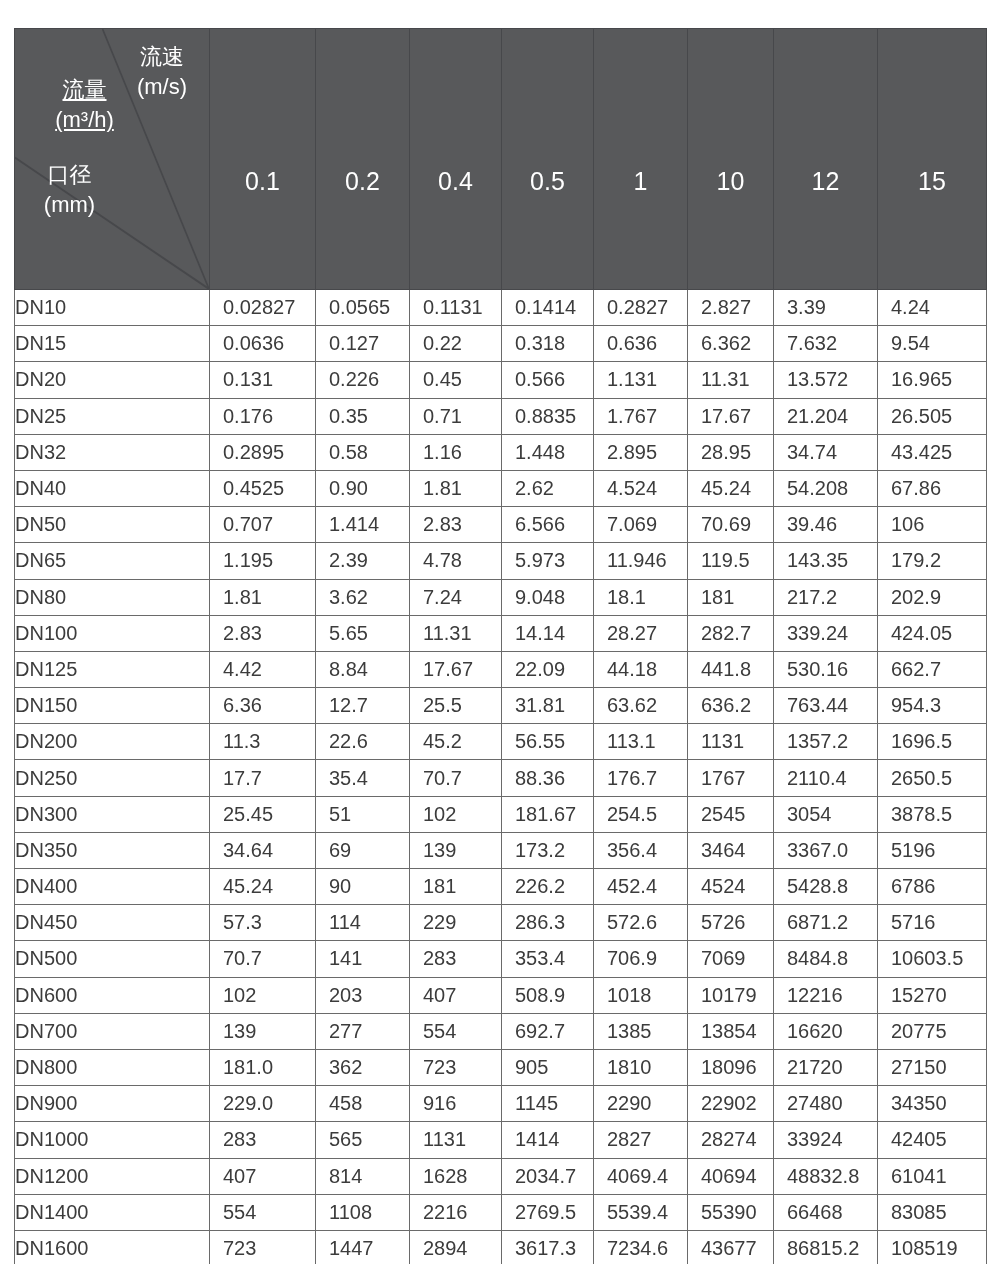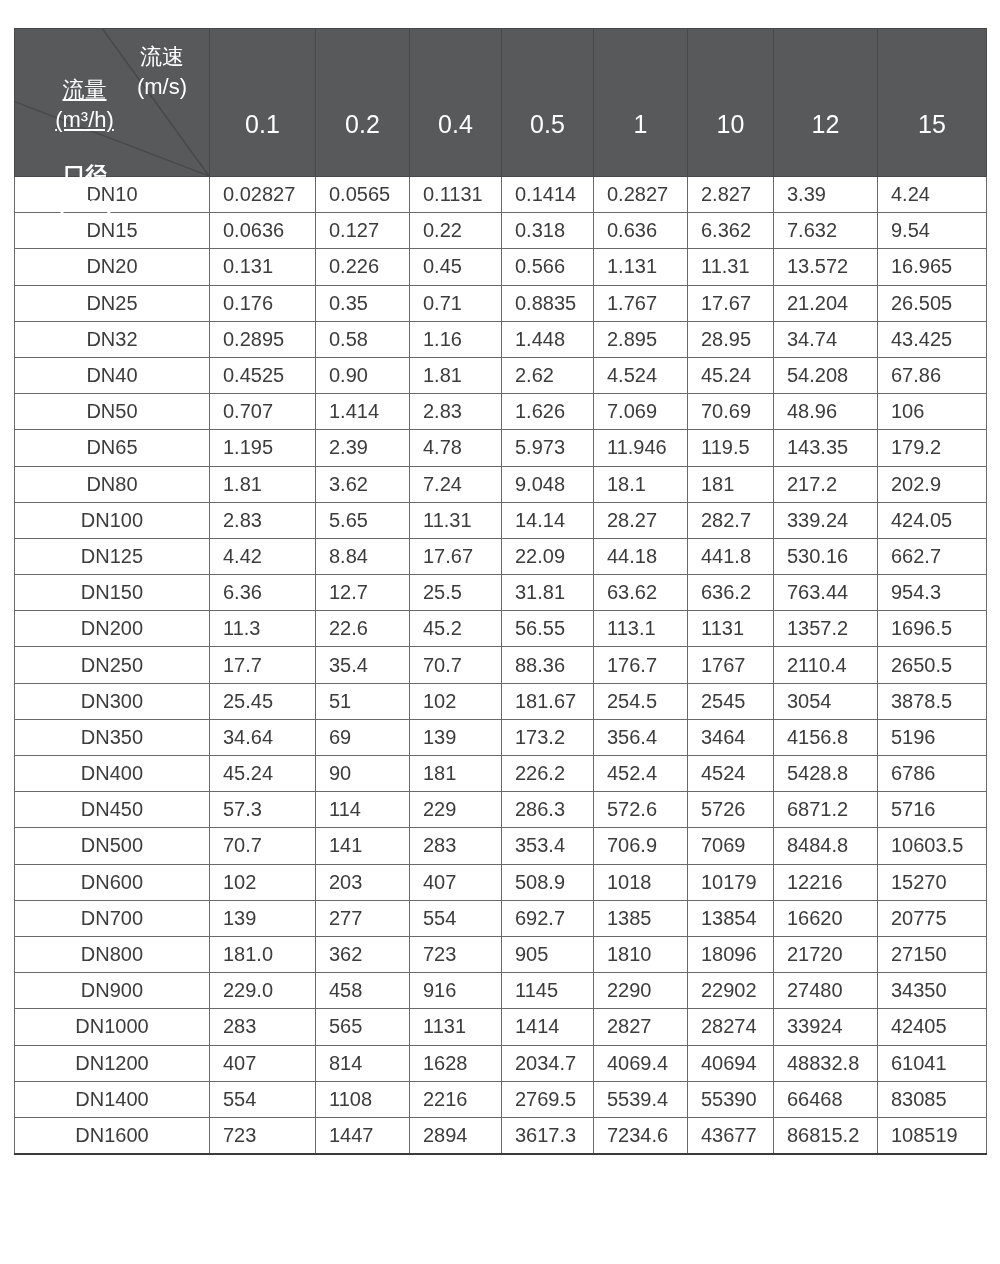--- a/index.html
+++ b/index.html
@@ -16,21 +16,21 @@
     position: absolute;
     left: 14px;
     top: 28px;
     width: 972px;
     border-collapse: collapse;
     table-layout: fixed;
     border: 1px solid #4f4f4f;
     border-bottom: 2px solid #3a3a3a;
   }
   
-  thead tr { height: 148px; }
+  thead tr { height: 261px; }
   thead th {
     background: var(--header-bg, #58595b);
     color: var(--header-text, #ffffff);
     border: 1px solid #47484b;
     font-weight: 400;
     vertical-align: middle;
   }
   th.vel {
     font-size: 25px;
     text-align: center;
@@ -45,33 +45,33 @@
   .corner-label {
     position: absolute;
     text-align: center;
     font-size: 22px;
     line-height: 1.38;
     font-weight: 400;
     white-space: nowrap;
   }
   .lbl-velocity { top: 13px;  left: 103px; width: 88px; }
   .lbl-flow     { top: 46px;  left: 22px;  width: 95px; text-decoration: underline; }
-  .lbl-diameter { top: 131px; left: 28px;  width: 85px; font-weight: bold; }
+  .lbl-diameter { top: 131px; left: 12px;  width: 85px; }
   
   tbody td {
     height: 36.2px;
     border: 1px solid #6a6a6a;
     font-size: 20px;
     color: var(--body-text, #3c3c3c);
     background: #ffffff;
     vertical-align: middle;
     white-space: pre;
     overflow: hidden;
   }
-  td.dn  { text-align: center; }
+  td.dn  { }
   td.val { text-align: left; padding-left: 13px; }
 </style>
 </head>
 <body>
 
 <div class="page">
   <table class="flow-table">
     <colgroup>
       <col style="width:195px">
       <col style="width:106px">
@@ -178,24 +178,24 @@
           <td class="val">4.524</td>
           <td class="val">45.24</td>
           <td class="val">54.208</td>
           <td class="val">67.86</td>
         </tr>
         <tr>
           <td class="dn">DN50</td>
           <td class="val">0.707</td>
           <td class="val">1.414</td>
           <td class="val">2.83</td>
-          <td class="val">1.626</td>
+          <td class="val">6.566</td>
           <td class="val">7.069</td>
           <td class="val">70.69</td>
-          <td class="val">48.96</td>
+          <td class="val">39.46</td>
           <td class="val">106</td>
         </tr>
         <tr>
           <td class="dn">DN65</td>
           <td class="val">1.195</td>
           <td class="val">2.39</td>
           <td class="val">4.78</td>
           <td class="val">5.973</td>
           <td class="val">11.946</td>
           <td class="val">119.5</td>
@@ -280,21 +280,21 @@
           <td class="val">3878.5</td>
         </tr>
         <tr>
           <td class="dn">DN350</td>
           <td class="val">34.64</td>
           <td class="val">69</td>
           <td class="val">139</td>
           <td class="val">173.2</td>
           <td class="val">356.4</td>
           <td class="val">3464</td>
-          <td class="val">4156.8</td>
+          <td class="val">3367.0</td>
           <td class="val">5196</td>
         </tr>
         <tr>
           <td class="dn">DN400</td>
           <td class="val">45.24</td>
           <td class="val">90</td>
           <td class="val">181</td>
           <td class="val">226.2</td>
           <td class="val">452.4</td>
           <td class="val">4524</td>

